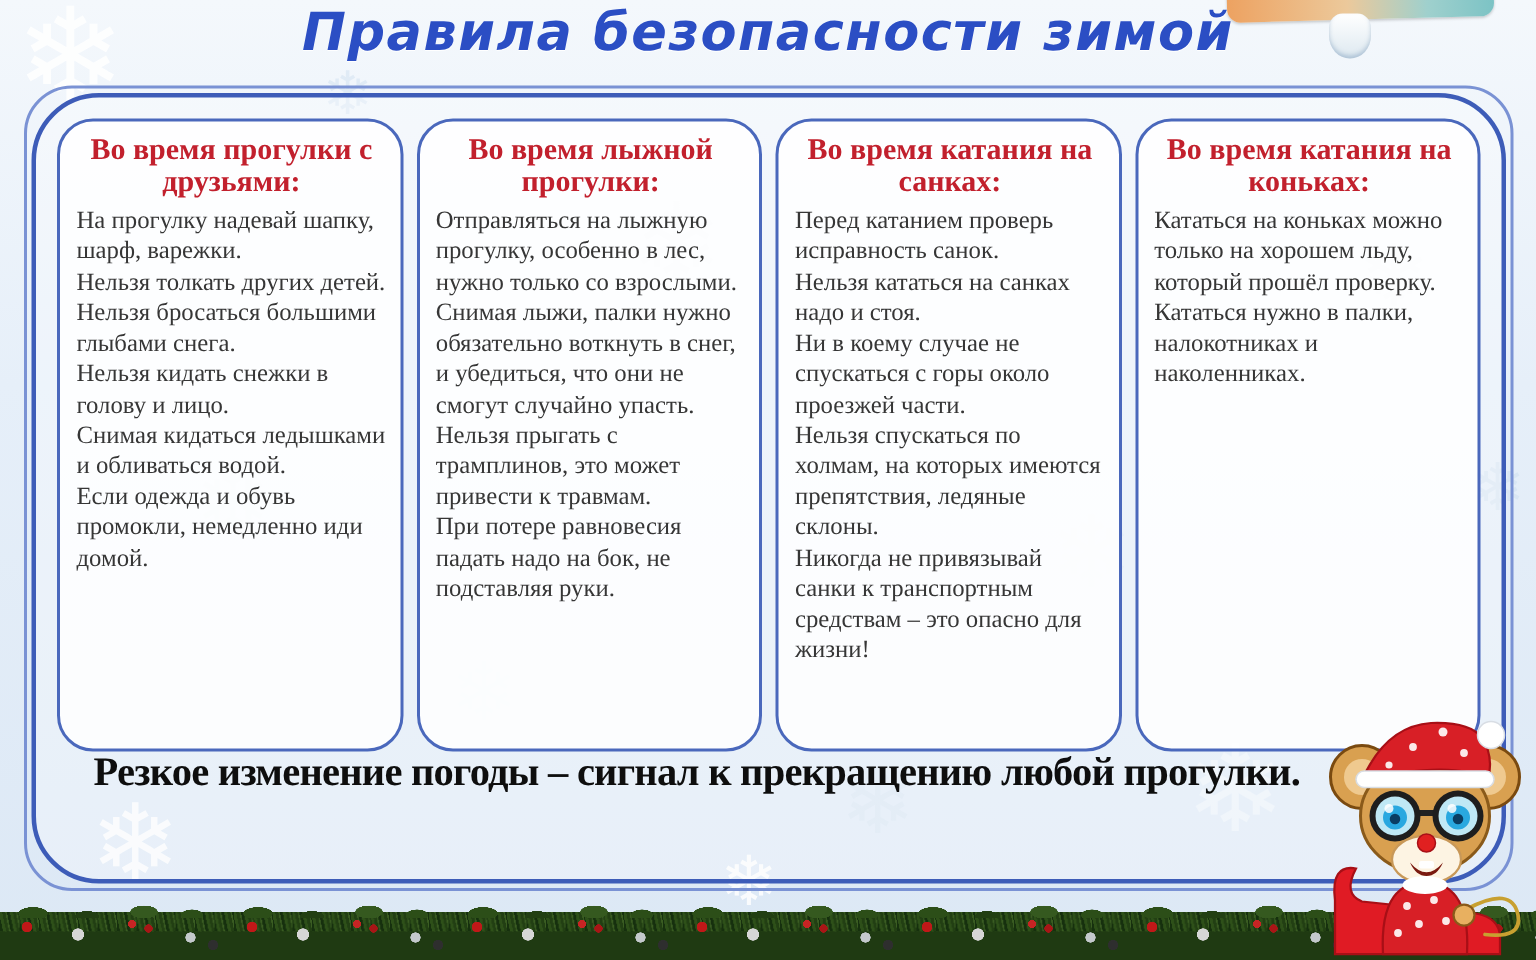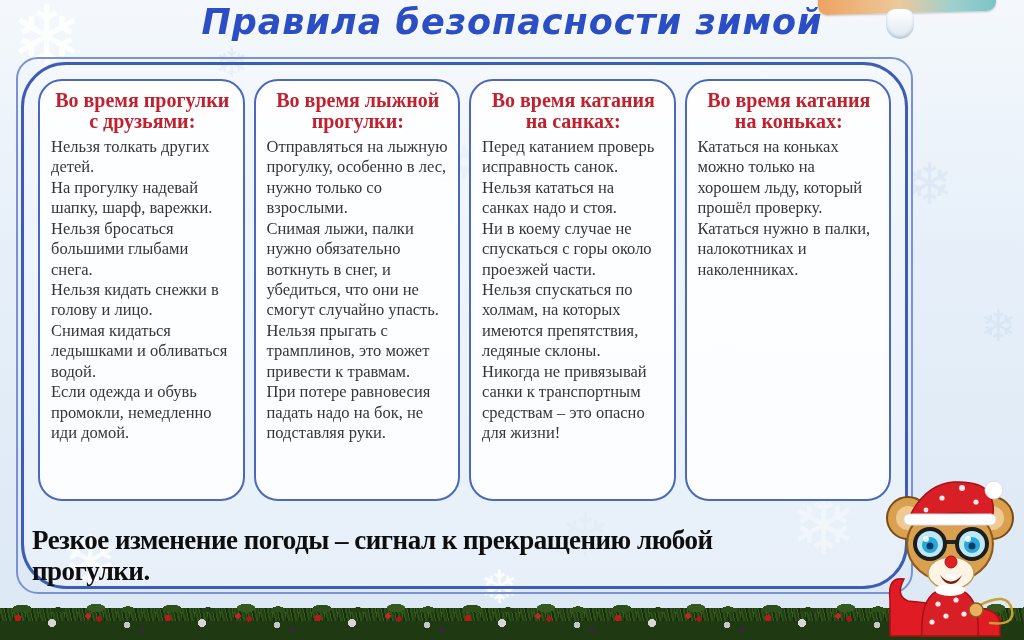--- a/index.html
+++ b/index.html
@@ -40,22 +40,22 @@
     border-radius:0 0 9px 9px; transform:rotate(-1.5deg); box-shadow:0 1px 2px rgba(0,0,0,.2);
   }
   .pendant {
     position:absolute; top:9px; right:110px; width:28px; height:30px; z-index:3;
     background:linear-gradient(180deg,#ffffff,#dde8f0);
     border-radius:45% 45% 70% 70%; box-shadow:inset 0 -2px 3px rgba(130,160,190,.5);
   }
 
   
   .panel {
-    position:absolute; left:16px; top:57px; width:897px; height:537px;
-    border:2px solid #7a92d4; border-radius:22px; z-index:1;
+    position:absolute; left:16px; top:57px; width:993px; height:537px;
+    border:2px solid #7a92d4; border-radius:32px; z-index:1;
   }
   .panel-inner {
     position:absolute; inset:3px; border:3px solid #3d5cb8; border-radius:45px;
     background:rgba(255,255,255,0.30);
   }
 
   .columns {
     position:absolute; left:14px; top:14px; width:calc(100% - 28px); height:422px;
     display:flex; gap:9px;
   }
@@ -68,21 +68,21 @@
   .card-header {
     font:700 20px "Liberation Serif", serif; color:#c2202d;
     text-align:center; line-height:1.07; margin:3px 0 4px;
   }
   .rule {
     font:400 16.5px "Liberation Serif", serif; color:#363636;
     line-height:1.24; margin:0;
   }
 
   .footer-text {
-    position:absolute; left:8px; right:104px; top:460px; 
+    position:absolute; left:8px; right:104px; top:434px; text-align:center;
     font:700 27px "Liberation Serif", serif; color:#0e0e0e; letter-spacing:-0.5px;
   }
 
   
   .garland {
     position:absolute; left:0; bottom:0; width:100%; height:32px; z-index:4;
     background-color:#1f3a12;
     background-image:
       radial-gradient(circle 5px at 18px 10px, #c01818 68%, rgba(0,0,0,0) 70%),
       radial-gradient(circle 4px at 88px 8px,  #c62424 68%, rgba(0,0,0,0) 70%),
@@ -128,22 +128,22 @@
 
   <div class="ribbon"></div>
   <div class="pendant"></div>
 
   <div class="panel">
     <div class="panel-inner">
       <div class="columns">
   <div class="card">
     <div class="card-header">Во время прогулки с друзьями:</div>
     <div class="card-body">
+              <p class="rule">На прогулку надевай шапку, шарф, варежки.</p>
               <p class="rule">Нельзя толкать других детей.</p>
-              <p class="rule">На прогулку надевай шапку, шарф, варежки.</p>
               <p class="rule">Нельзя  бросаться большими глыбами снега.</p>
               <p class="rule">Нельзя кидать снежки в голову и лицо.</p>
               <p class="rule">Снимая кидаться ледышками и обливаться водой.</p>
               <p class="rule">Если одежда и обувь промокли, немедленно иди домой.</p>
             </div>
   </div>
 
   <div class="card">
     <div class="card-header">Во время лыжной прогулки:</div>
     <div class="card-body">

